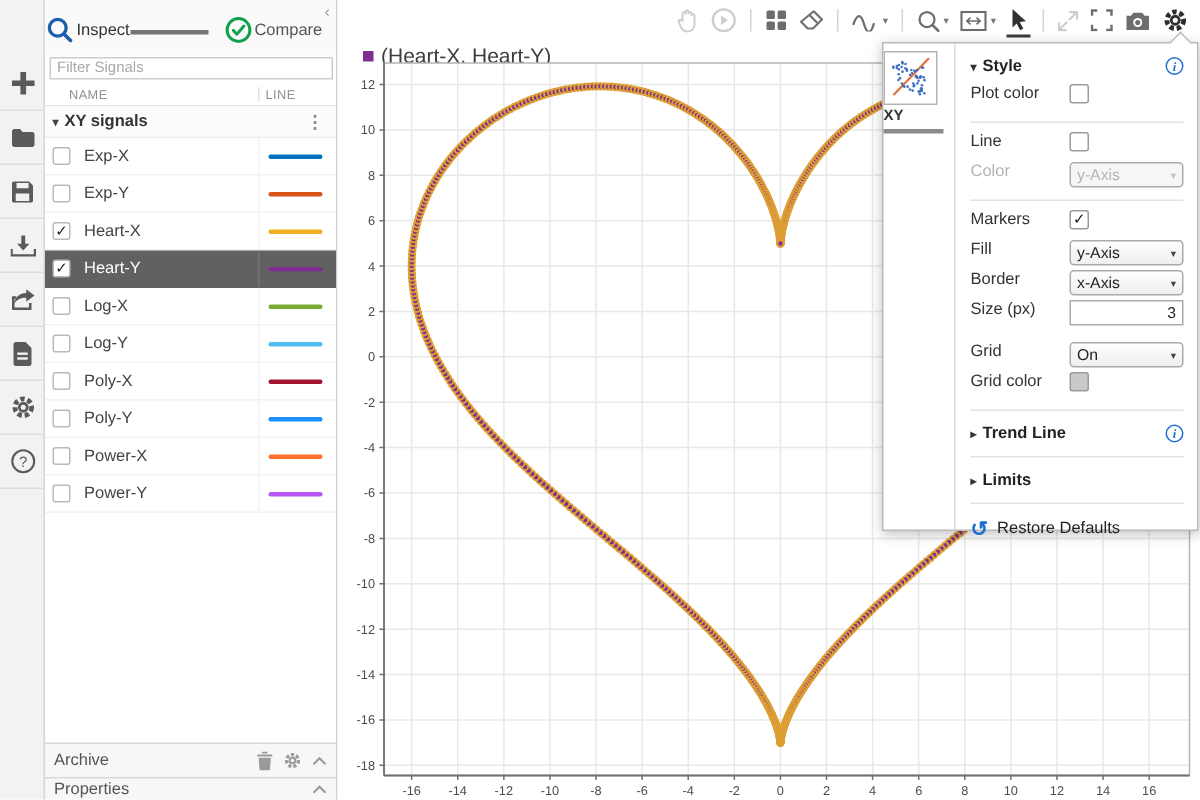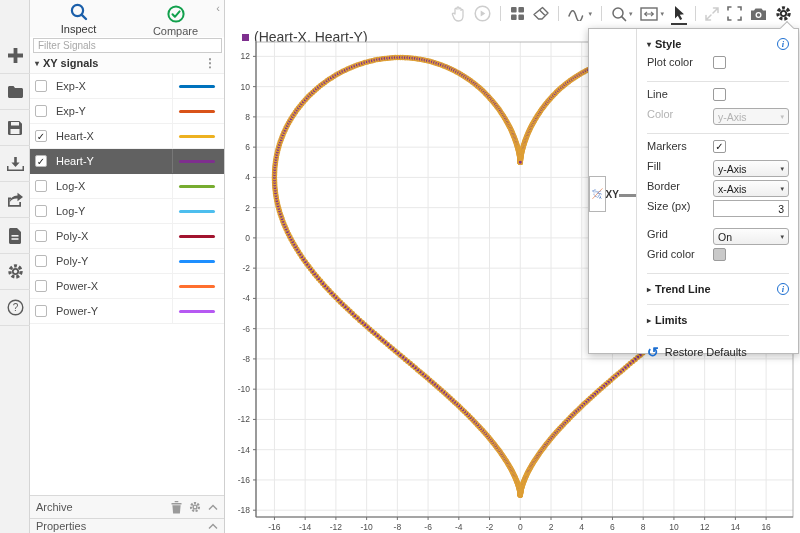--- a/index.html
+++ b/index.html
@@ -10,21 +10,21 @@
   #app-bar { position:absolute; left:0; top:0; width:30px; height:533px;
              background:#f2f2f2; border-right:1px solid #d5d5d5; }
   .appbar-cell { width:30px; height:36px; display:flex; align-items:center; justify-content:center;
                  border-bottom:1px solid #dedede; color:#5a5a5a; cursor:pointer; }
   #app-bar .spacer-top { height:38px; border-bottom:none; }
 
   
   #signal-panel { position:absolute; left:30px; top:0; width:195px; height:533px;
                   background:#fff; border-right:1px solid #cfcfcf; }
   #tabs { position:relative; height:37px; display:flex; background:#fafafa; }
-  .tab { flex:1; display:flex; flex-direction:column; align-items:center; justify-content:center;
+  .tab { flex:1; display:flex; flex-direction:row; align-items:center; justify-content:center;
          gap:1px; cursor:pointer; font-size:11px; color:#555; padding-top:3px; }
   .tab.active { color:#333; }
   .tab.active .tab-underline { width:52px; height:3px; background:#757575; margin-top:2px; }
   #collapse-left { position:absolute; right:4px; top:2px; font-size:11px; color:#9a9a9a; cursor:pointer; }
   #filter-input { display:block; width:189px; margin:1px 2px 0 3px; height:15px;
                   border:1px solid #ccc; font-size:10px; padding:0 4px; color:#333;
                   font-family:"Liberation Sans", sans-serif; }
   #filter-input::placeholder { color:#a8a8a8; }
   #col-header { height:16px; display:flex; align-items:center; font-size:8.5px; color:#8f8f8f;
                 border-bottom:1px solid #e3e3e3; letter-spacing:.3px; margin-top:2px; }
@@ -68,21 +68,21 @@
             font-size:14px; color:#3c3c3c; }
   #legend .sw { width:7px; height:7px; }
   #plot-svg { position:absolute; left:0; top:0; }
 
   
   #settings-panel { position:absolute; left:363px; top:28px; width:211px; height:326px;
                     background:#fff; border:1px solid #b9b9b9; box-shadow:0 2px 8px rgba(0,0,0,.25); }
   #panel-notch { position:absolute; left:193px; top:-6px; width:10px; height:10px; background:#fff;
                  transform:rotate(45deg); border-left:1px solid #b9b9b9; border-top:1px solid #b9b9b9; }
   #panel-tabs { position:absolute; left:0; top:0; width:48px; height:100%; border-right:1px solid #ddd;
-                padding-top:5px; display:flex; align-items:center; }
+                padding-top:5px; display:flex; flex-direction:column; }
   #xy-thumb { width:36px; height:36px; border:1px solid #b5b5b5; background:#fff; }
   #xy-label { font-size:10px; font-weight:bold; color:#333; margin-top:2px; }
   #xy-underline { width:40px; height:3px; background:#8b8b8b; margin-top:3px; }
   #panel-content { position:absolute; left:48px; top:0; right:0; bottom:0; padding:6px 9px 0 10px;
                    font-size:11px; color:#333; }
   .p-row { display:flex; align-items:flex-start; height:19px; margin-bottom:1px; }
   .p-row .lbl { flex:1; }
   .p-row .lbl.disabled { color:#b3b3b3; }
   .p-head { display:flex; align-items:center; height:18px; font-weight:bold; color:#222;
             cursor:pointer; margin-bottom:3px; }
@@ -197,20 +197,24 @@
           <svg class="ic" width="20" height="20" viewBox="0 0 20 20">
             <circle cx="10" cy="10" r="7.6" fill="none" stroke="#11a04c" stroke-width="2"></circle>
             <path d="M6.5 10.2l2.4 2.6 4.7-5.4" fill="none" stroke="#11a04c" stroke-width="2" stroke-linecap="round" stroke-linejoin="round"></path>
           </svg>
         </span>
       <span>Compare</span>
     </div>
     <span id="collapse-left">‹</span>
   </div>
   <input id="filter-input" value="" placeholder="Filter Signals" style="">
+  <div id="col-header">
+    <span class="c-name">NAME</span>
+    <span class="c-line">LINE</span>
+  </div>
   <div id="group-row">
     <span class="tri">▾</span>
     <span>XY signals</span>
     <span class="kebab">⋮</span>
   </div>
   <div id="signal-rows">
       <div class="sig-row">
         <span class="sig-check"></span>
         <span class="sig-name">Exp-X</span>
         <span class="sig-linecell">

